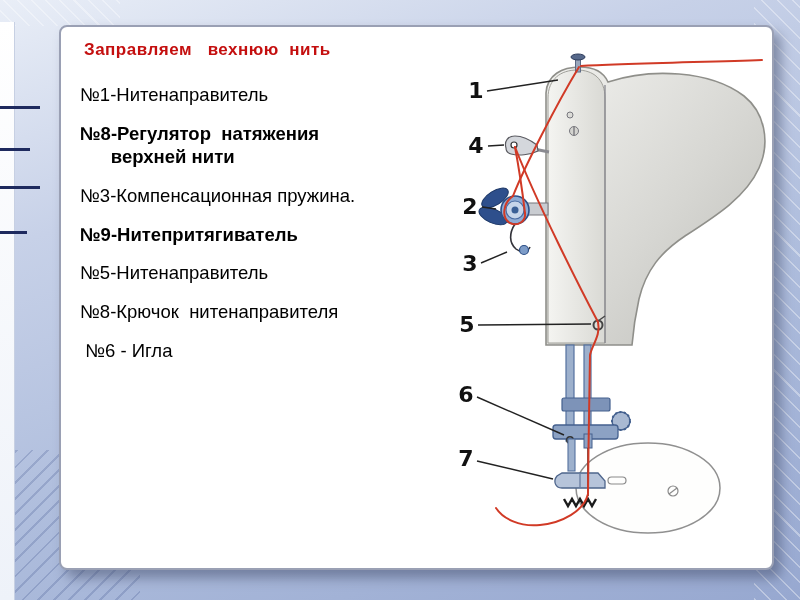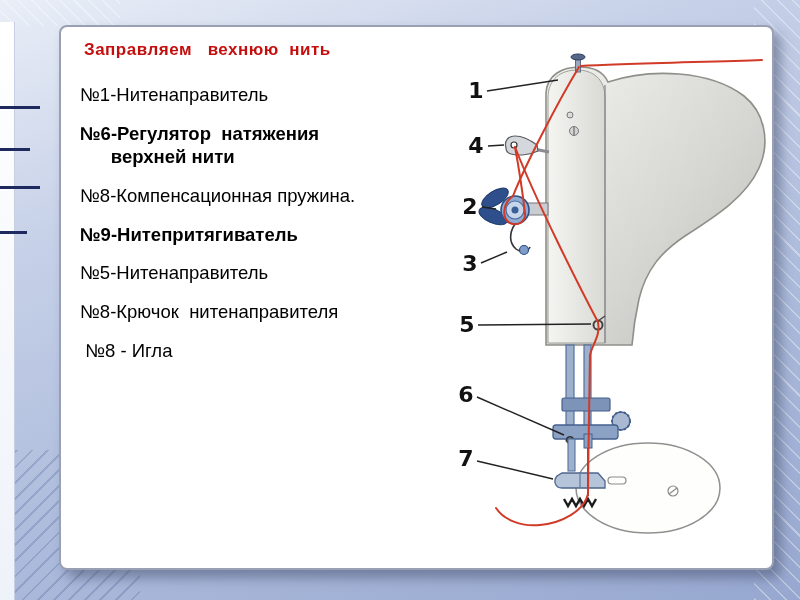--- a/index.html
+++ b/index.html
@@ -69,27 +69,27 @@
   <div class="tick t2"></div>
   <div class="tick t3"></div>
   <div class="tick t4"></div>
 
   <div class="panel">
 
     <h1 class="title">Заправляем   вехнюю  нить</h1>
 
     <div class="items">
       <div class="item">№1-Нитенаправитель</div>
-      <div class="item bold">№6-Регулятор  натяжения
+      <div class="item bold">№8-Регулятор  натяжения
       верхней нити</div>
-      <div class="item">№8-Компенсационная пружина.</div>
+      <div class="item">№3-Компенсационная пружина.</div>
       <div class="item bold">№9-Нитепритягиватель</div>
       <div class="item">№5-Нитенаправитель</div>
       <div class="item">№8-Крючок  нитенаправителя</div>
-      <div class="item"> №8 - Игла</div>
+      <div class="item"> №6 - Игла</div>
     </div>
 
     <div class="figure">
       <svg viewBox="0 0 310 508" xmlns="http://www.w3.org/2000/svg">
         <defs>
           <linearGradient id="gBody" x1="0" y1="0" x2="1" y2="1">
             <stop offset="0" stop-color="#f1f1ee"></stop>
             <stop offset="0.55" stop-color="#d6d6d2"></stop>
             <stop offset="1" stop-color="#bdbdb8"></stop>
           </linearGradient>

